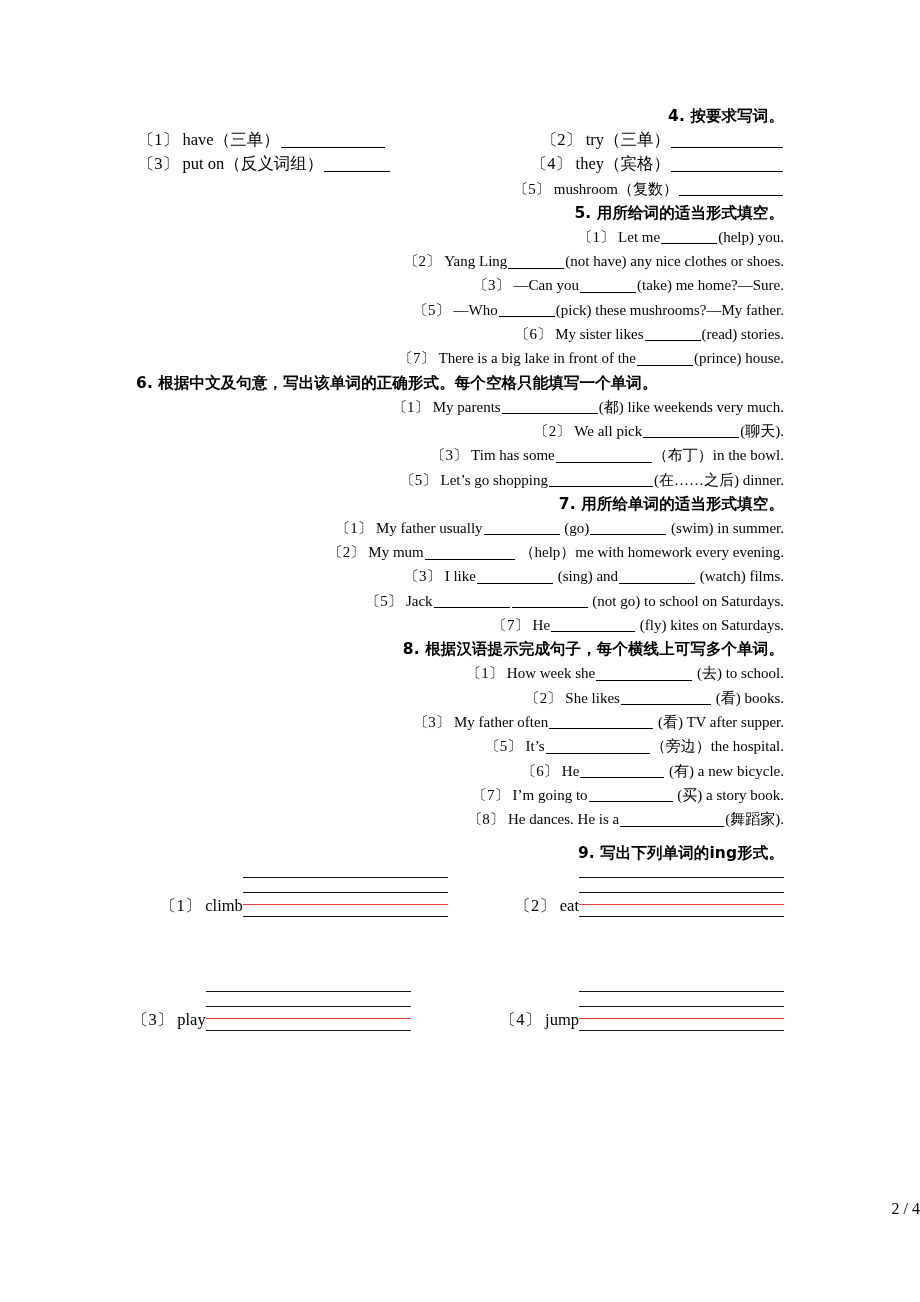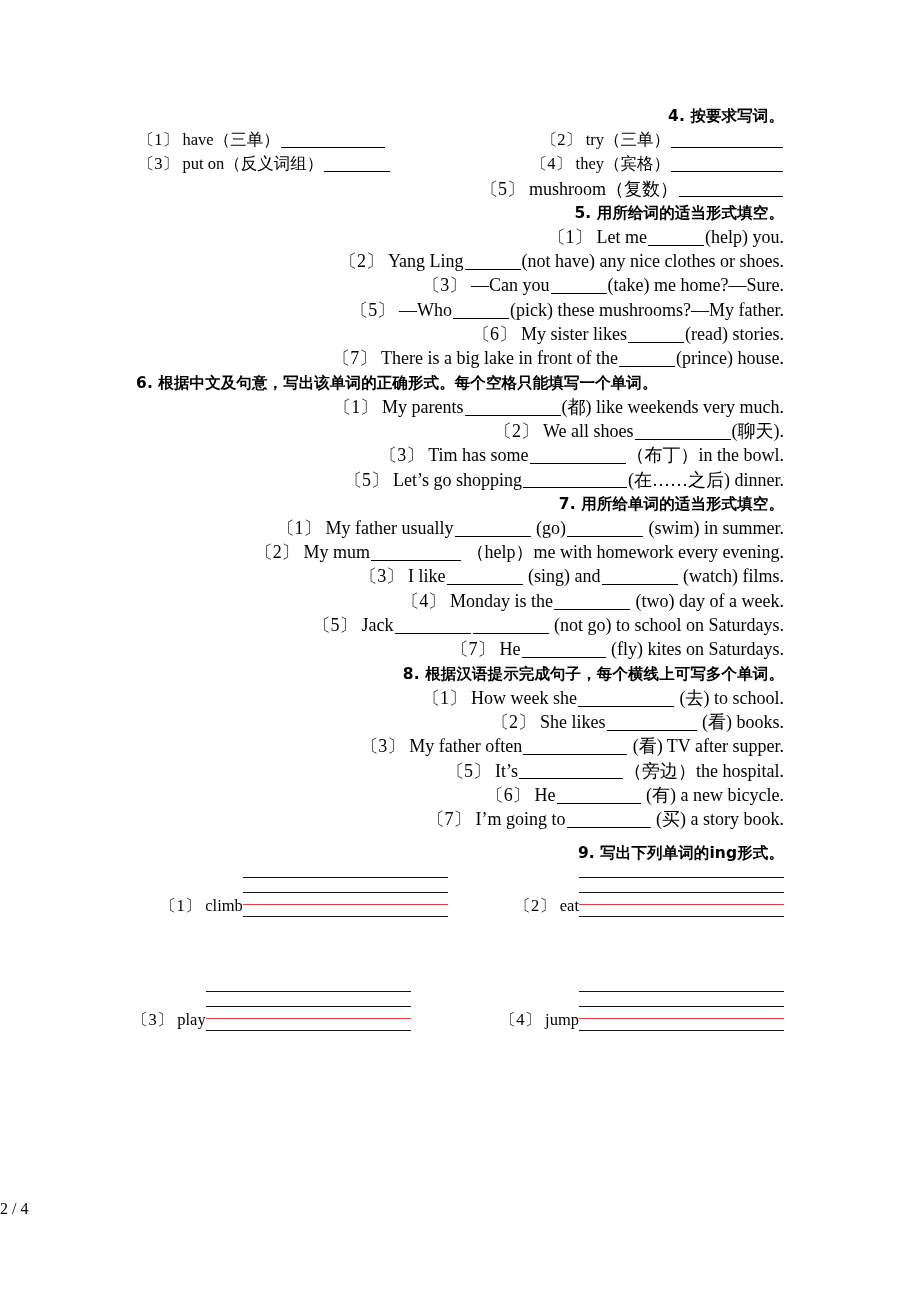--- a/index.html
+++ b/index.html
@@ -41,21 +41,21 @@
     white-space: nowrap;
   }
   .sec-head.wide {
     text-align: left;
     margin-left: 0;
   }
 
   
   .q {
     text-align: right;
-    font-size: 18px;
+    font-size: 15px;
     line-height: 24.3px;
     white-space: nowrap;
   }
 
   
   .blk {
     display: inline-block;
     border-bottom: 1px solid #000;
     height: 0.95em;
     vertical-align: -0.16em;
@@ -125,21 +125,21 @@
   .stave .ln.l3 { top: 33px; border-top-color: #e8393c; }
   .stave .ln.l4 { top: 45px; }
   .stave.w205 { width: 205px; }
 
   
   .footer {
     position: absolute;
     left: 0;
     top: 1200px;
     width: 920px;
-    text-align: left;
+    text-align: right;
     font-size: 16px;
     font-family: "Liberation Serif", serif;
   }
 </style>
 </head>
 <body>
 
 <div class="page">
   <div class="content">
 
@@ -200,21 +200,21 @@
     </div>
 
     <div class="sec-head wide" style="margin-left:-2px;">6. 根据中文及句意，写出该单词的正确形式。每个空格只能填写一个单词。</div>
 
     <div class="q">
       <span class="idx">〔1〕</span>
       <span>My parents</span><span class="blk w96"></span><span>(都) like weekends very much.</span>
     </div>
     <div class="q">
       <span class="idx">〔2〕</span>
-      <span>We all shoes</span><span class="blk w96"></span><span>(聊天).</span>
+      <span>We all pick</span><span class="blk w96"></span><span>(聊天).</span>
     </div>
     <div class="q">
       <span class="idx">〔3〕</span>
       <span>Tim has some</span><span class="blk w96"></span><span>（布丁）in the bowl.</span>
     </div>
     <div class="q">
       <span class="idx">〔5〕</span>
       <span>Let’s go shopping</span><span class="blk w104"></span><span>(在……之后) dinner.</span>
     </div>
 
@@ -231,25 +231,20 @@
       <span>My mum</span><span class="blk w90"></span>
       <span>（help）me with homework every evening.</span>
     </div>
     <div class="q">
       <span class="idx">〔3〕</span>
       <span>I like</span><span class="blk w76"></span>
       <span>(sing) and</span><span class="blk w76"></span>
       <span>(watch) films.</span>
     </div>
     <div class="q">
-      <span class="idx">〔4〕</span>
-      <span>Monday is the</span><span class="blk w76"></span>
-      <span>(two) day of a week.</span>
-    </div>
-    <div class="q">
       <span class="idx">〔5〕</span>
       <span>Jack</span><span class="blk w76"></span><span class="blk w76"></span>
       <span>(not go) to school on Saturdays.</span>
     </div>
     <div class="q">
       <span class="idx">〔7〕</span>
       <span>He</span><span class="blk w84"></span>
       <span>(fly) kites on Saturdays.</span>
     </div>
 
@@ -276,20 +271,24 @@
     </div>
     <div class="q">
       <span class="idx">〔6〕</span>
       <span>He</span><span class="blk w84"></span>
       <span>(有) a new bicycle.</span>
     </div>
     <div class="q">
       <span class="idx">〔7〕</span>
       <span>I’m going to</span><span class="blk w84"></span>
       <span>(买) a story book.</span>
+    </div>
+    <div class="q">
+      <span class="idx">〔8〕</span>
+      <span>He dances. He is a</span><span class="blk w104"></span><span>(舞蹈家).</span>
     </div>
 
     <div class="sec-head" style="margin-top:10px;">9. 写出下列单词的ing形式。</div>
 
     <div class="write-block" style="margin-top:6px;">
       <div class="stave-row">
         <div class="stave-item" style="margin-left:22px;">
           <span class="stave-label">〔1〕</span>
           <span class="stave-label" style="padding-left:4px;">climb</span>
           <span class="stave w205">

